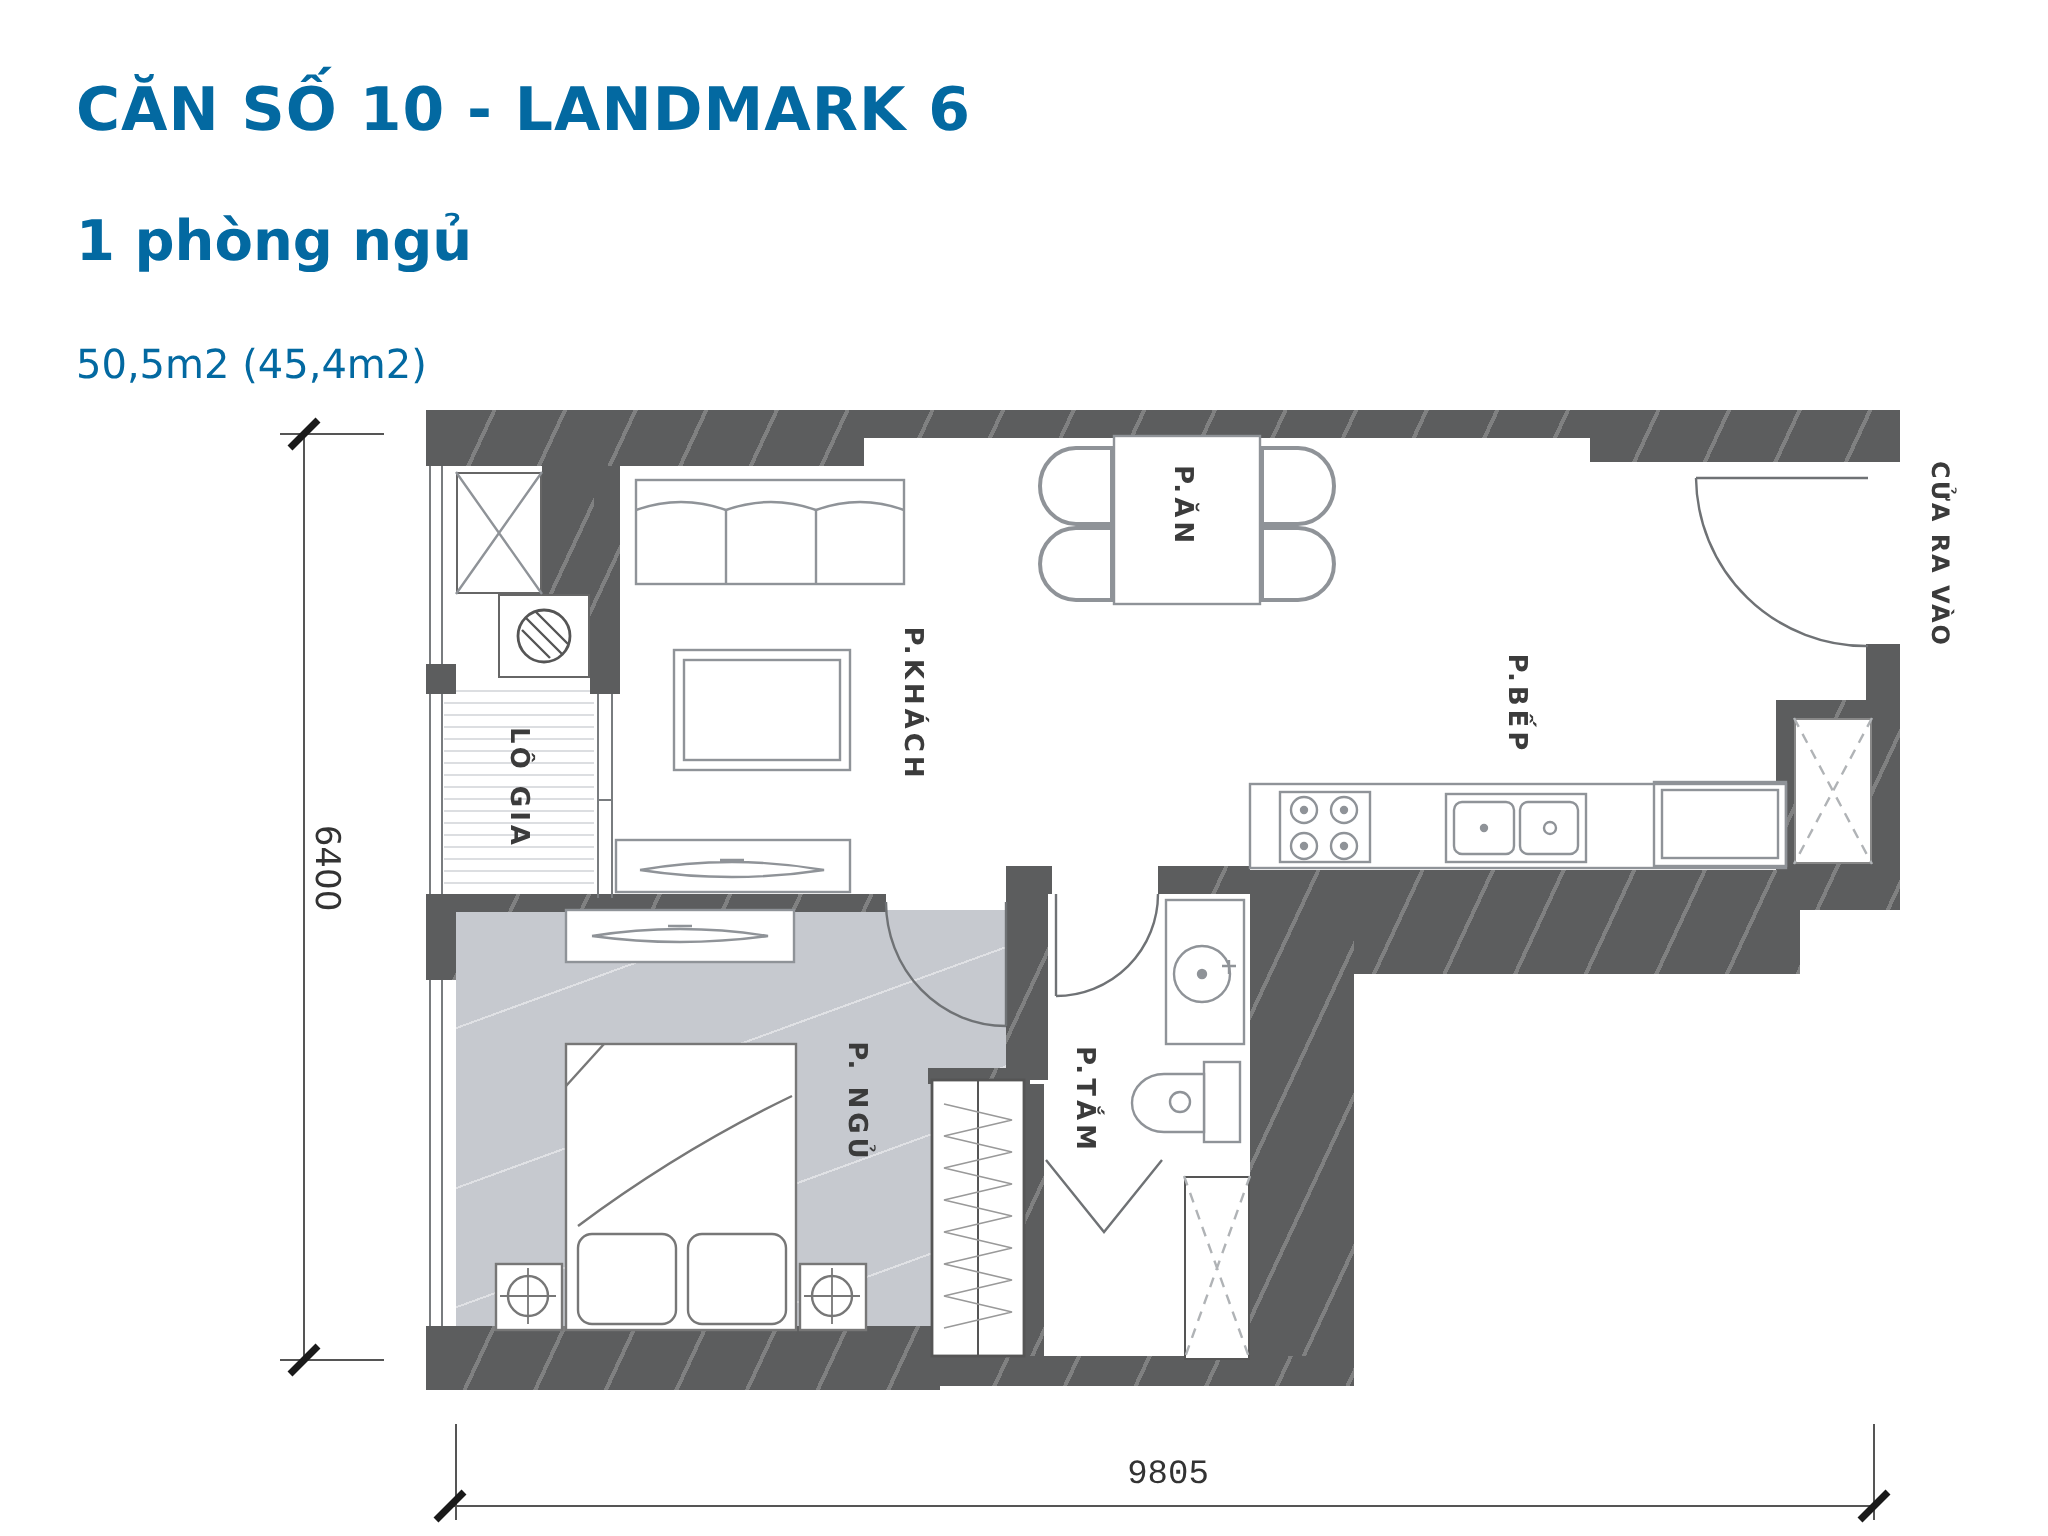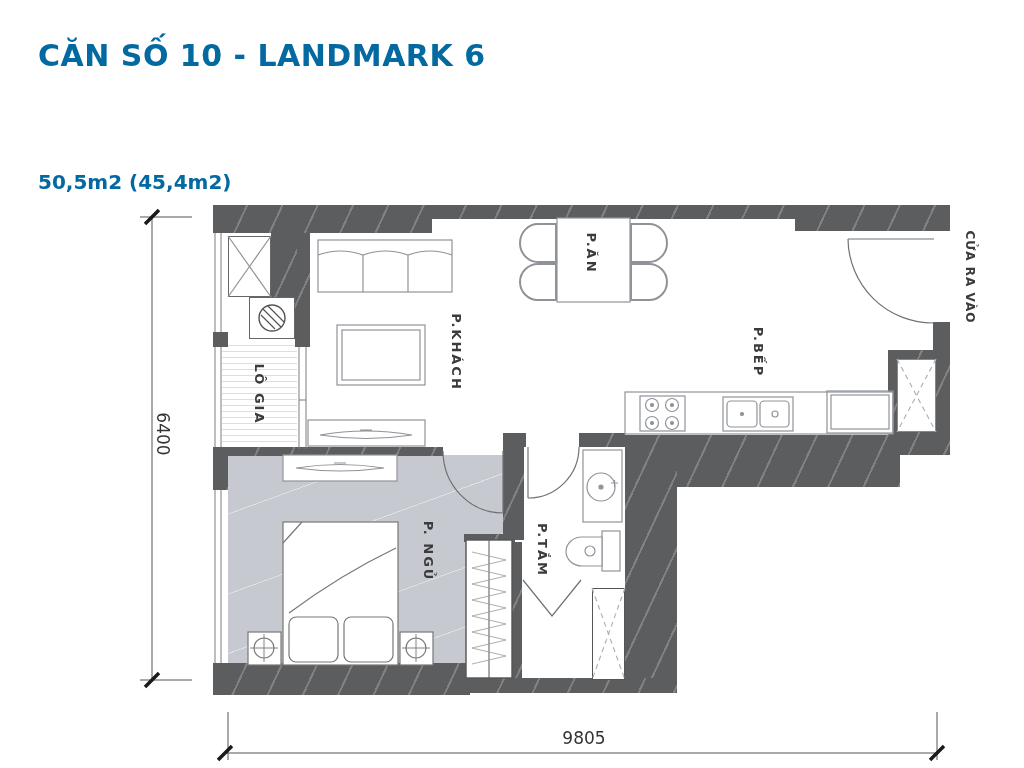--- a/index.html
+++ b/index.html
@@ -1,41 +1,42 @@
 <!DOCTYPE html>
 <html><head>
 <meta charset="utf-8">
 <style>
   html,body{margin:0;padding:0;background:#fff;}
   .page{position:relative;width:1024px;height:768px;background:#ffffff;overflow:hidden;
         font-family:"DejaVu Sans","Liberation Sans",sans-serif;}
   .hdr{position:absolute;left:38px;color:#0369a1;}
   .hdr.title{top:38px;font-size:30px;font-weight:bold;letter-spacing:.5px;}
   .hdr.subtitle{top:104px;font-size:28px;font-weight:bold;}
-  .hdr.area{top:170px;font-size:20px;font-weight:700;}
+  .hdr.area{top:170px;font-size:20px;font-weight:400;}
   .plan{position:absolute;left:0;top:0;width:1024px;height:768px;}
   .wall{position:absolute;background-color:#5c5d5e;
         background-image:repeating-linear-gradient(115deg,rgba(255,255,255,0) 0 30px,rgba(255,255,255,.22) 30px 32px);}
   .floor-bed{position:absolute;background-color:#c6c9cf;
         background-image:repeating-linear-gradient(160deg,rgba(255,255,255,0) 0 55px,rgba(255,255,255,.45) 55px 56px);}
   .stripes{position:absolute;background:repeating-linear-gradient(180deg,#ffffff 0 5px,#dcdee1 5px 6px);}
   .boxed{position:absolute;background:#fff;border:1px solid #666;box-sizing:border-box;}
   .vlab{position:absolute;writing-mode:vertical-rl;transform:translate(-50%,-50%);
         font-weight:bold;font-size:13px;letter-spacing:2px;color:#3b3b3b;white-space:nowrap;}
   .vlab.small{font-size:12px;font-weight:600;letter-spacing:1px;}
   .dim{position:absolute;transform:translate(-50%,-50%);font-size:17px;color:#333;}
   .dim.vert{writing-mode:vertical-rl;}
   svg.overlay{position:absolute;left:0;top:0;}
 </style>
 </head>
 <body>
 
 <div class="page">
 
   <div class="hdr title">CĂN SỐ 10 - LANDMARK 6</div>
+  <div class="hdr subtitle">1 phòng ngủ</div>
   <div class="hdr area">50,5m2 (45,4m2)</div>
 
   <div class="plan">
 
     <div class="stripes" style="left:222px;top:340px;width:75px;height:108px;"></div>
     <div class="floor-bed" style="left:228px;top:455px;width:277px;height:80px;"></div>
     <div class="floor-bed" style="left:228px;top:535px;width:238px;height:130px;"></div>
 
     <div class="wall" style="left:213px;top:205px;width:219px;height:28px;"></div>
     <div class="wall" style="left:432px;top:205px;width:363px;height:14px;"></div>
@@ -204,15 +205,15 @@
 
     <div class="vlab" style="left:456px;top:352px;">P.KHÁCH</div>
     <div class="vlab" style="left:591px;top:253px;">P.ĂN</div>
     <div class="vlab" style="left:758px;top:352px;">P.BẾP</div>
     <div class="vlab" style="left:259px;top:394px;">LÔ GIA</div>
     <div class="vlab" style="left:428px;top:551px;">P. NGỦ</div>
     <div class="vlab" style="left:542px;top:550px;">P.TẮM</div>
     <div class="vlab small" style="left:970px;top:277px;">CỬA RA VÀO</div>
 
     <div class="dim vert" style="left:163px;top:434px;">6400</div>
-    <div class="dim" style="left:584px;top:738px;">9805</div>
+    <div class="dim" style="left:584px;top:738px;font-family:Liberation Mono, monospace;">9805</div>
   </div>
 </div>
 
 </body></html>

